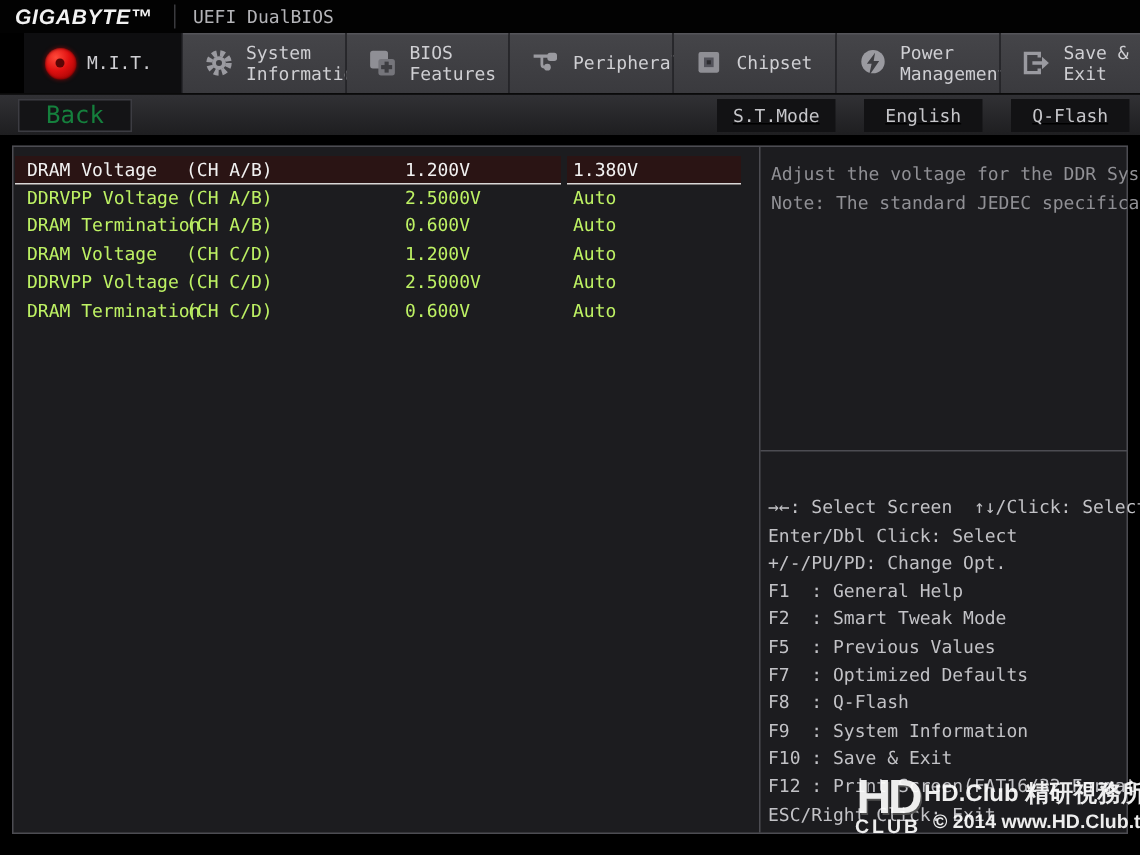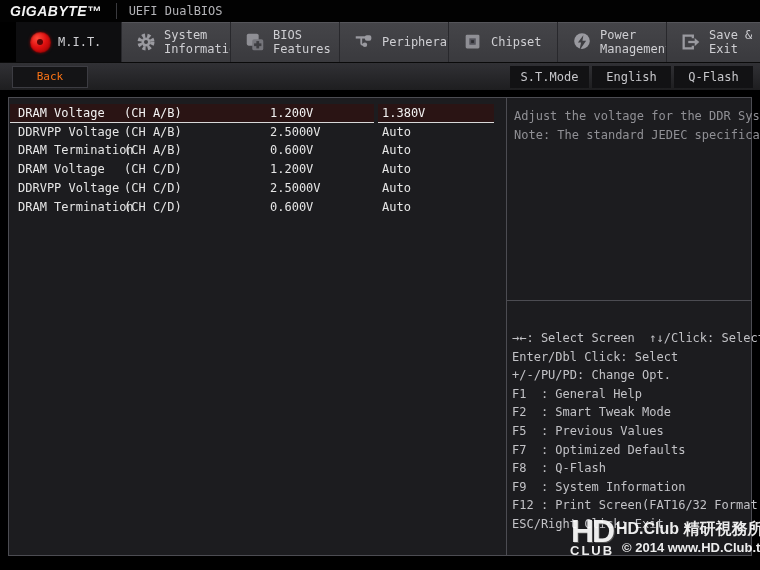--- a/index.html
+++ b/index.html
@@ -26,32 +26,32 @@
   .redball { width:21px; height:21px; border-radius:50%;
              background:radial-gradient(circle at 35% 30%, #ff4a3a 0%, #e01010 45%, #8e0000 100%);
              box-shadow:inset 0 0 2px #400, 0 0 3px rgba(255,0,0,.5); position:relative; }
   .redball::after { content:""; position:absolute; left:7px; top:7px; width:6px; height:6px;
                     border-radius:50%; background:#5a0505; }
 
   
   .toolbar { position:absolute; left:0; top:62px; width:760px; height:28px;
              background:linear-gradient(#313135,#1e1e20); border-top:1px solid #0a0a0a; }
   .back-btn { position:absolute; left:12px; top:3px; width:76px; height:22px; background:#141416;
-              border:1px solid #3c3c42; color:#f97316; font-size:11px; text-align:center;
+              border:1px solid #3c3c42; color:#15803d; font-size:16px; text-align:center;
               line-height:20px; cursor:pointer; }
-  .tool-right { position:absolute; right:7px; top:3px; display:flex; gap:3px; }
+  .tool-right { position:absolute; right:7px; top:3px; display:flex; gap:19px;text-decoration:underline; }
   .tool-btn { width:79px; height:22px; background:#121214; color:#c6c6ca; font-size:12px;
               text-align:center; line-height:22px; cursor:pointer; }
 
   
   .main { position:absolute; left:8px; top:97px; width:744px; height:459px;
           background:#1c1c1f; border:1px solid #4c4c52; }
   .list-panel { position:absolute; left:0; top:0; width:497px; height:514px; }
   .row { position:absolute; left:1px; width:494px; height:19px; cursor:pointer; }
-  .row span { position:absolute; top:0; line-height:19px; font-size:12px; color:#e5e5e5; z-index:1; }
+  .row span { position:absolute; top:0; line-height:19px; font-size:12px; color:#bef264; z-index:1; }
   .c-label { left:8px; }  .c-chan { left:114px; }  .c-val { left:260px; }  .c-set { left:372px; }
   .row.sel span { color:#f2f2f2; }
   .hlA, .hlB { position:absolute; top:0; height:19px; background:#2a1414;
                border-bottom:1px solid #d8d8d8; z-index:0; }
   .hlA { left:0; width:364px; }
   .hlB { left:368px; width:116px; }
 
   
   .info-panel { position:absolute; left:497px; top:0; width:246px; height:457px;
                 border-left:1px solid #4c4c52; }
@@ -227,20 +227,21 @@
     <div class="legend-box">
       <div>→←: Select Screen  ↑↓/Click: Select Item</div>
       <div>Enter/Dbl Click: Select</div>
       <div>+/-/PU/PD: Change Opt.</div>
       <div>F1  : General Help</div>
       <div>F2  : Smart Tweak Mode</div>
       <div>F5  : Previous Values</div>
       <div>F7  : Optimized Defaults</div>
       <div>F8  : Q-Flash</div>
       <div>F9  : System Information</div>
+      <div>F10 : Save &amp; Exit</div>
       <div>F12 : Print Screen(FAT16/32 Format Only)</div>
       <div>ESC/Right Click: Exit</div>
     </div>
   </div>
 </div>
 
 <div class="watermark">
   <div class="wm-logo">
     <div class="wm-hd">HD</div>
     <div class="wm-club">CLUB</div>

